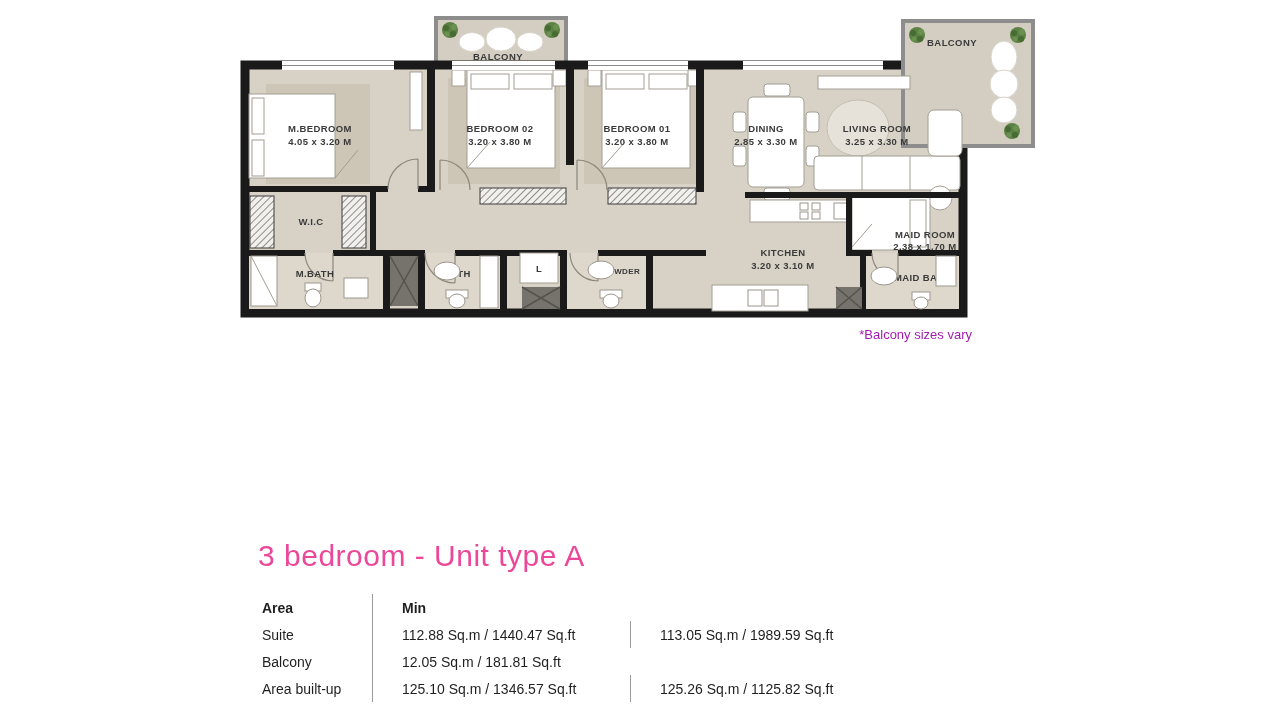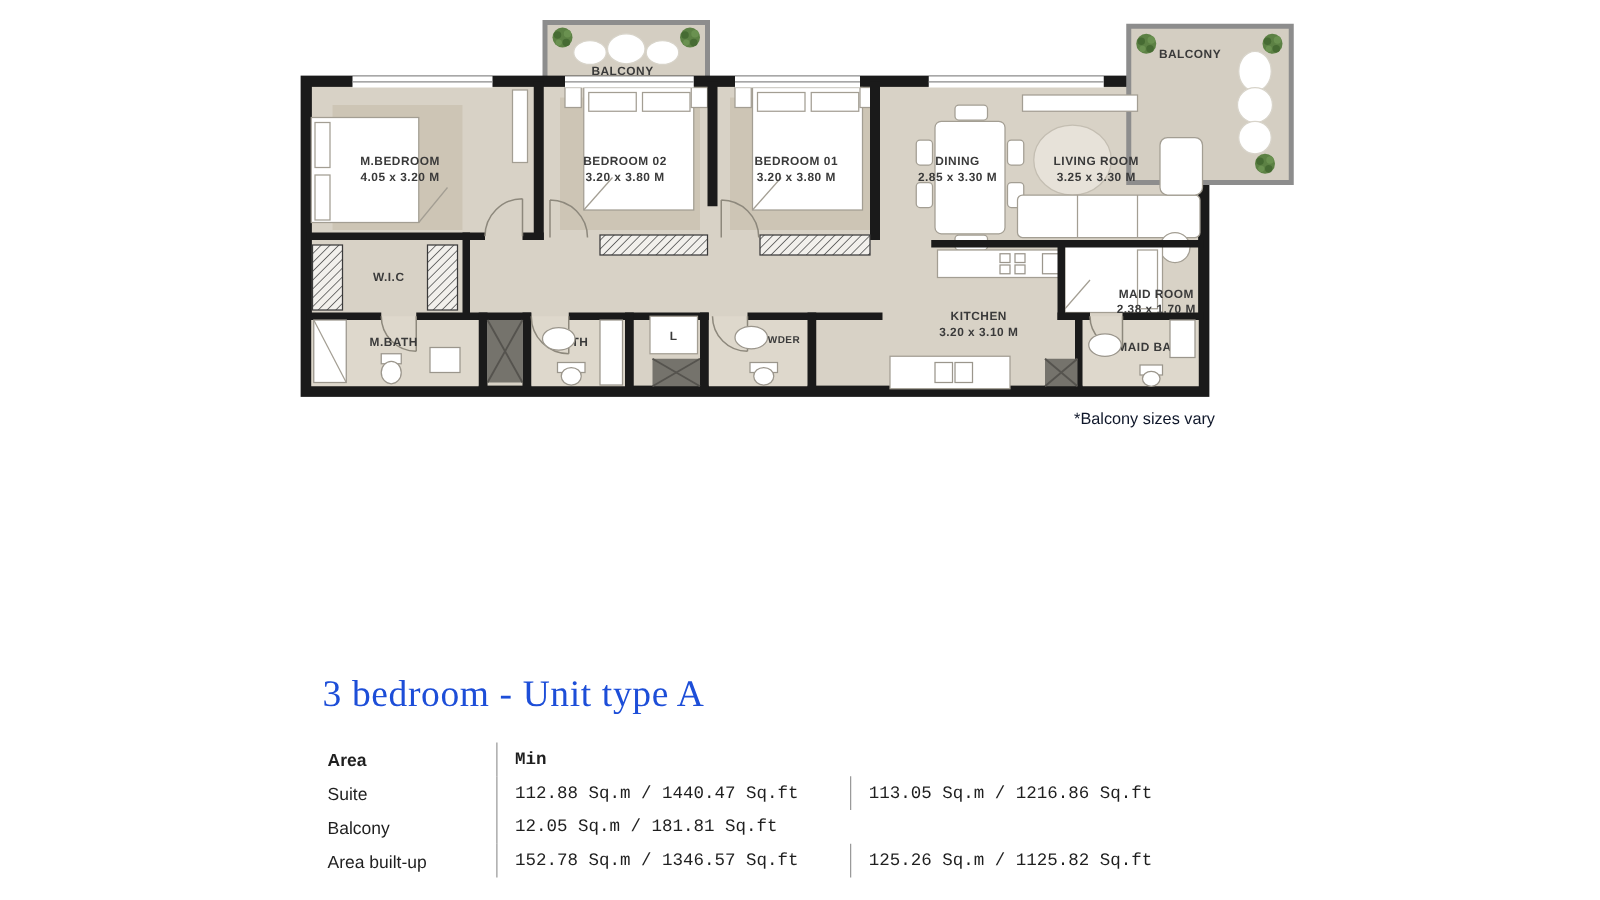--- a/index.html
+++ b/index.html
@@ -21,27 +21,27 @@
   .win{fill:#ffffff;}
   .winline{stroke:#8a8a8a;stroke-width:1;}
   .hatchbox{fill:url(#hatch);stroke:#3a3a3a;stroke-width:1;}
   .arc{fill:none;stroke:#8d887c;stroke-width:1.2;}
   .rlabel{font-family:"Liberation Sans",sans-serif;font-size:9.5px;fill:var(--label,#3a3a3a);
     text-anchor:middle;letter-spacing:.4px;font-weight:bold;}
   .rlabel.sm{font-size:8px;}
   .oval{fill:#ffffff;stroke:#d8d4ca;stroke-width:1;}
   
   .note{position:absolute;top:327px;left:0;width:972px;text-align:right;
-    font-size:13px;color:#0f172a;}
+    font-size:13px;color:#a21caf;}
   .title{position:absolute;left:258px;top:539px;margin:0;
-    font-family:Liberation Serif, serif;font-weight:400;font-size:30px;color:#1d4ed8;letter-spacing:.5px;}
+    font-family:Liberation Sans, sans-serif;font-weight:400;font-size:30px;color:#ec4899;letter-spacing:.5px;}
   .spec-table{position:absolute;left:262px;top:594px;font-size:14px;color:var(--text,#1f1f1f);}
-  .tr{display:grid;grid-template-columns:110px 258px 262px;height:27px;align-items:stretch;gap:25px;}
+  .tr{display:grid;grid-template-columns:110px 258px 262px;height:27px;align-items:stretch;}
   .tc{display:flex;align-items:center;}
-  .c2,.c3{border-left:1px solid var(--divider,#9a9a9a);padding-left:14px;font-family:Liberation Mono, monospace;}
+  .c2,.c3{border-left:1px solid var(--divider,#9a9a9a);padding-left:29px;}
   .th .tc{font-weight:bold;}
 </style>
 </head>
 <body>
 
 <div class="page">
 
   <div class="plan-area">
   <svg width="1280" height="400" viewBox="0 0 1280 400">
     <defs>
@@ -261,26 +261,26 @@
   <h1 class="title">3 bedroom - Unit type A</h1>
 
   <div class="spec-table">
     <div class="tr th">
       <div class="tc c1">Area</div>
       <div class="tc c2">Min</div>
     </div>
     <div class="tr">
       <div class="tc c1">Suite</div>
       <div class="tc c2">112.88 Sq.m / 1440.47 Sq.ft</div>
-      <div class="tc c3">113.05 Sq.m / 1216.86 Sq.ft</div>
+      <div class="tc c3">113.05 Sq.m / 1989.59 Sq.ft</div>
     </div>
     <div class="tr">
       <div class="tc c1">Balcony</div>
       <div class="tc c2">12.05 Sq.m / 181.81 Sq.ft</div>
     </div>
     <div class="tr">
       <div class="tc c1">Area built-up</div>
-      <div class="tc c2">152.78 Sq.m / 1346.57 Sq.ft</div>
+      <div class="tc c2">125.10 Sq.m / 1346.57 Sq.ft</div>
       <div class="tc c3">125.26 Sq.m / 1125.82 Sq.ft</div>
     </div>
   </div>
 
 </div>
 
 </body></html>

